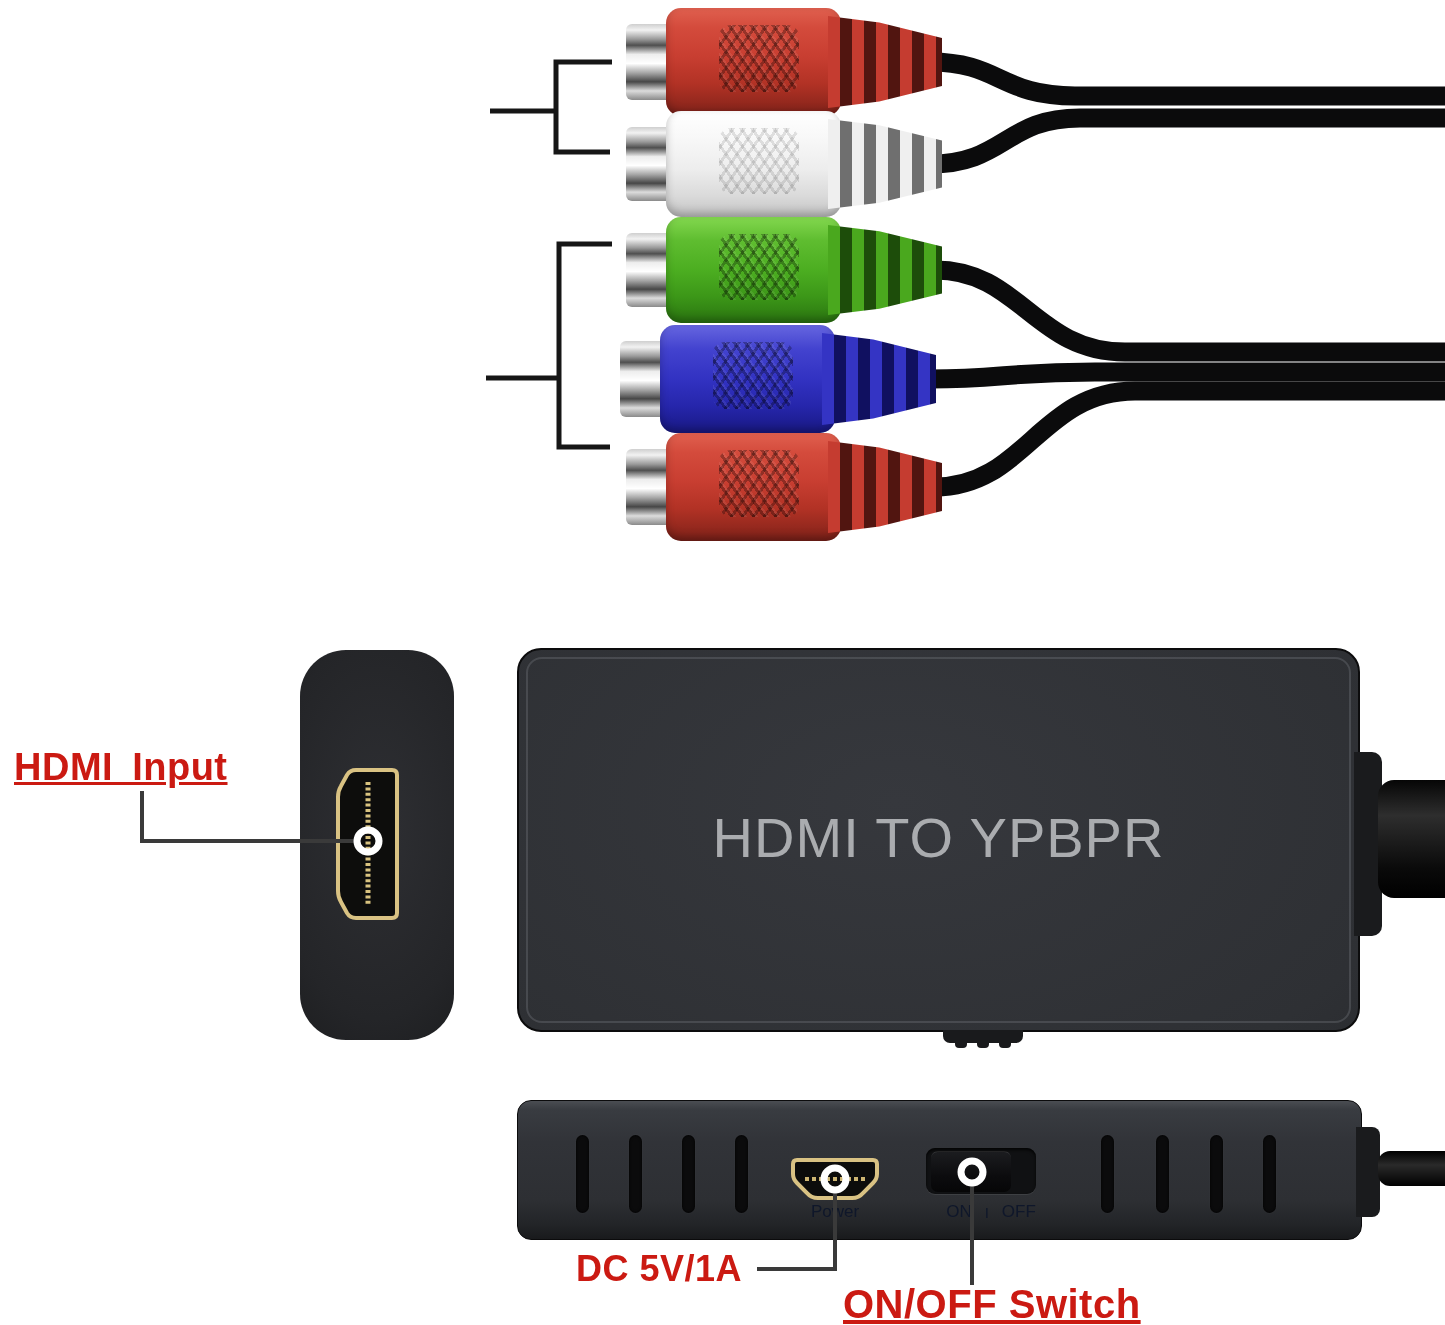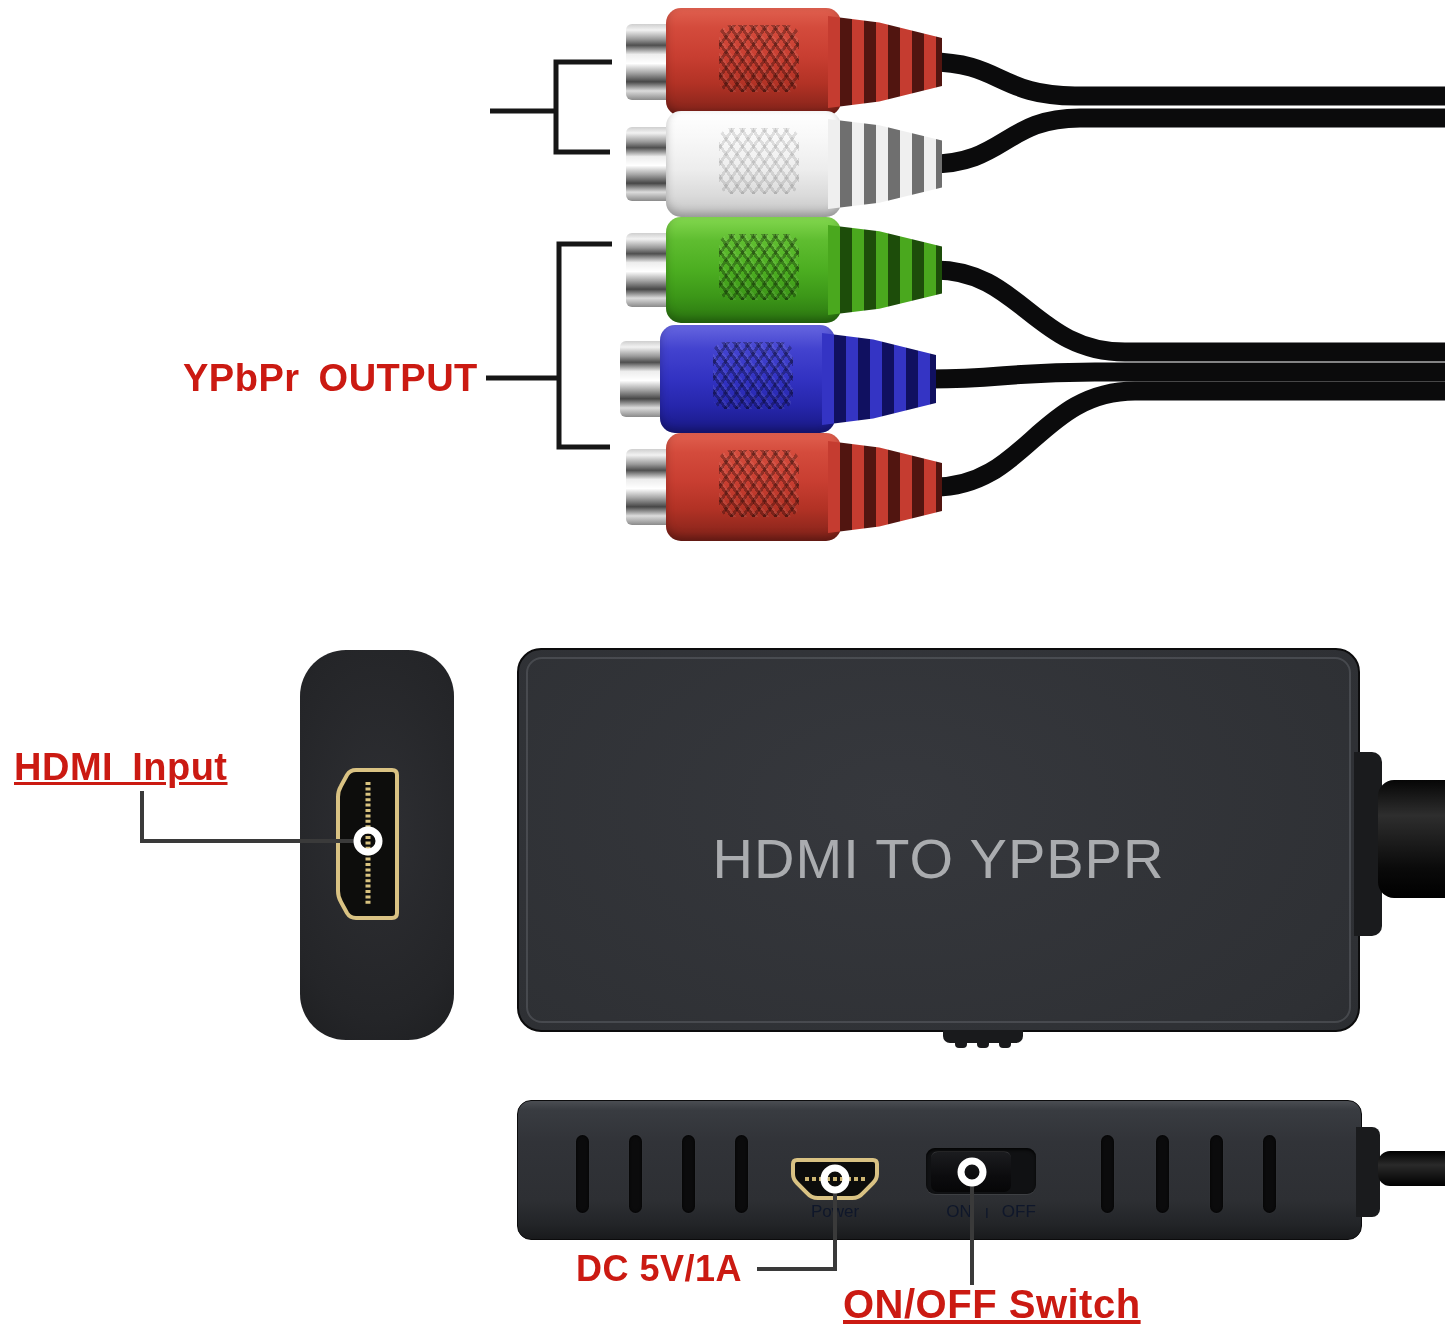--- a/index.html
+++ b/index.html
@@ -51,21 +51,21 @@
     border-radius:46px; z-index:2;
     background:radial-gradient(120% 90% at 50% 45%, #2e2f33 0%, #242528 55%, #151617 100%); }
   .hdmi-port { position:absolute; left:-36px; top:116px; }
 
   
   .main-device { position:absolute; left:517px; top:648px; width:843px; height:384px;
     border-radius:24px; z-index:2; border:2px solid #0c0c0d; box-sizing:border-box;
     background:radial-gradient(90% 120% at 45% 40%, #36383d 0%, #2e3034 70%, #26282c 100%); }
   .main-device .inner-line { position:absolute; inset:7px; border-radius:16px;
     border:2px solid rgba(130,134,140,.30); }
-  .main-device .title { position:absolute; top:181px; left:0; width:100%; text-align:center;
+  .main-device .title { position:absolute; top:160px; left:0; width:100%; text-align:center;
     color:#aaacaf; font-size:56px; letter-spacing:1px; line-height:1; }
   .main-tab  { position:absolute; left:1354px; top:752px; width:28px; height:184px;
     background:#1a1b1d; border-radius:0 10px 10px 0; z-index:2; }
   .main-cable { position:absolute; left:1378px; top:780px; width:67px; height:118px;
     border-radius:16px 0 0 16px; z-index:2;
     background:linear-gradient(180deg,#060606 0%,#2e2e2e 30%,#0a0a0a 75%,#000 100%); }
   .main-nub { position:absolute; left:943px; top:1030px; width:80px; height:13px;
     background:#191a1c; border-radius:0 0 7px 7px; z-index:2; }
   .main-nub::after { content:""; position:absolute; left:12px; top:11px; width:12px; height:7px;
     background:#191a1c; border-radius:0 0 4px 4px;
@@ -104,21 +104,20 @@
   <svg class="cables-svg" width="1445" height="1325" viewBox="0 0 1445 1325">
     <g fill="none" stroke="#0b0b0c" stroke-width="19" stroke-linecap="round">
       <path d="M 930 62 C 1000 62 1000 96 1075 96 L 1445 96"></path>
       <path d="M 930 164 C 1005 164 1005 118 1080 118 L 1445 118"></path>
       <path d="M 935 270 C 1020 270 1035 352 1125 352 L 1445 352"></path>
       <path d="M 930 379 C 1000 379 1010 372 1095 372 L 1445 372"></path>
       <path d="M 935 487 C 1025 487 1040 391 1135 391 L 1445 391"></path>
     </g>
   </svg>
 
-  <div class="red-label lbl-ypbpr">YPbPr OUTPUT</div>
   <div class="red-label lbl-hdmiin">HDMI Input</div>
   <div class="red-label lbl-dc">DC 5V/1A</div>
   <div class="red-label lbl-onoff">ON/OFF Switch</div>
 
   <div class="rca red" style="left:626px; top:8px;">
     <div class="tip"></div>
     <div class="bodyp">
         <div class="knurl"></div>
       </div>
     <div class="tail"></div>

